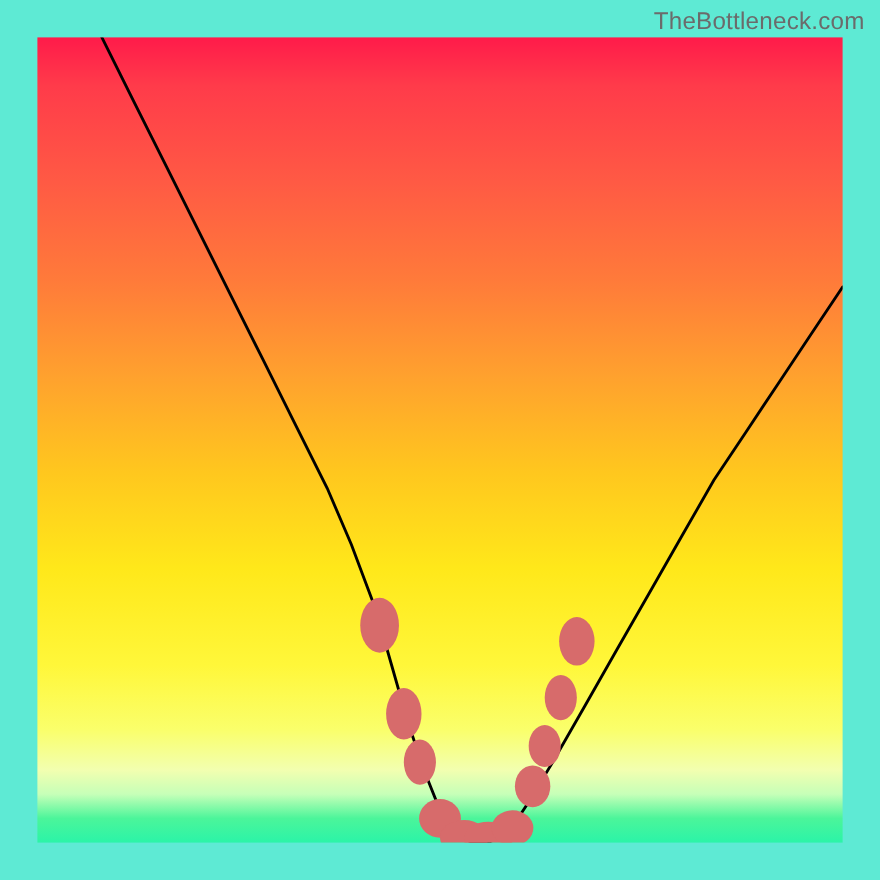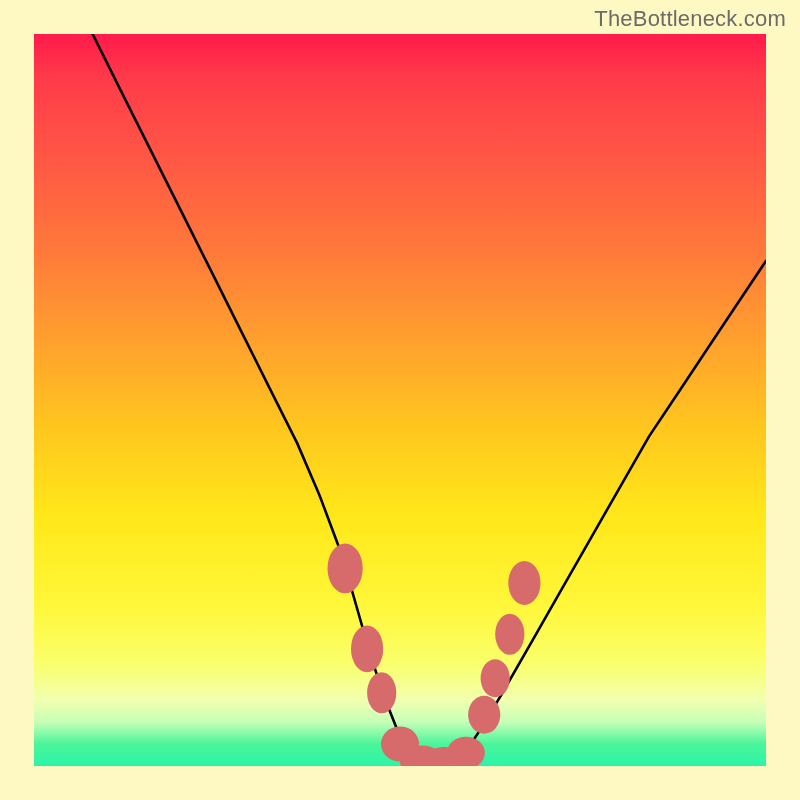--- a/index.html
+++ b/index.html
@@ -10,21 +10,21 @@
     background: #000;
     overflow: hidden;
     font-family: Arial, Helvetica, sans-serif;
   }
   .frame {
     position: absolute;
     top: 0;
     left: 0;
     width: 800px;
     height: 800px;
-    background: #fef9c3;
+    background: #5eead4;
   }
   .plot-area {
     position: absolute;
     top: 34px;
     left: 34px;
     width: 732px;
     height: 732px;
     
     background: linear-gradient(
       to bottom,

